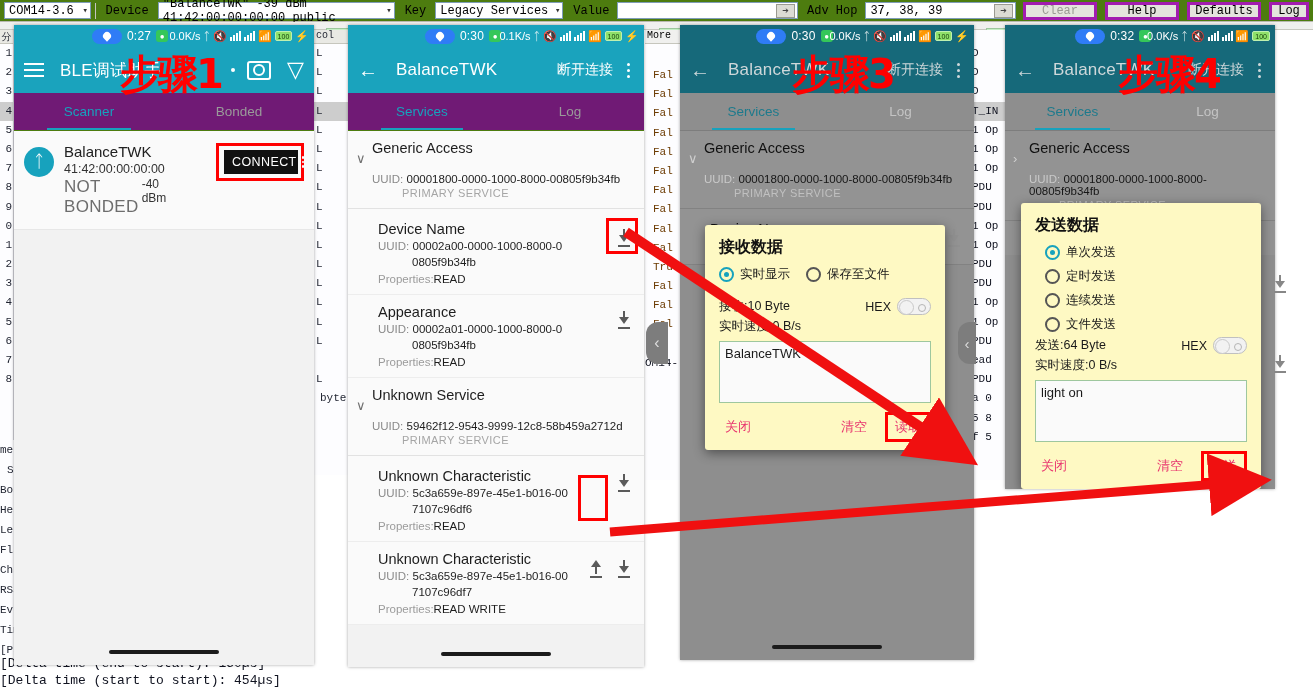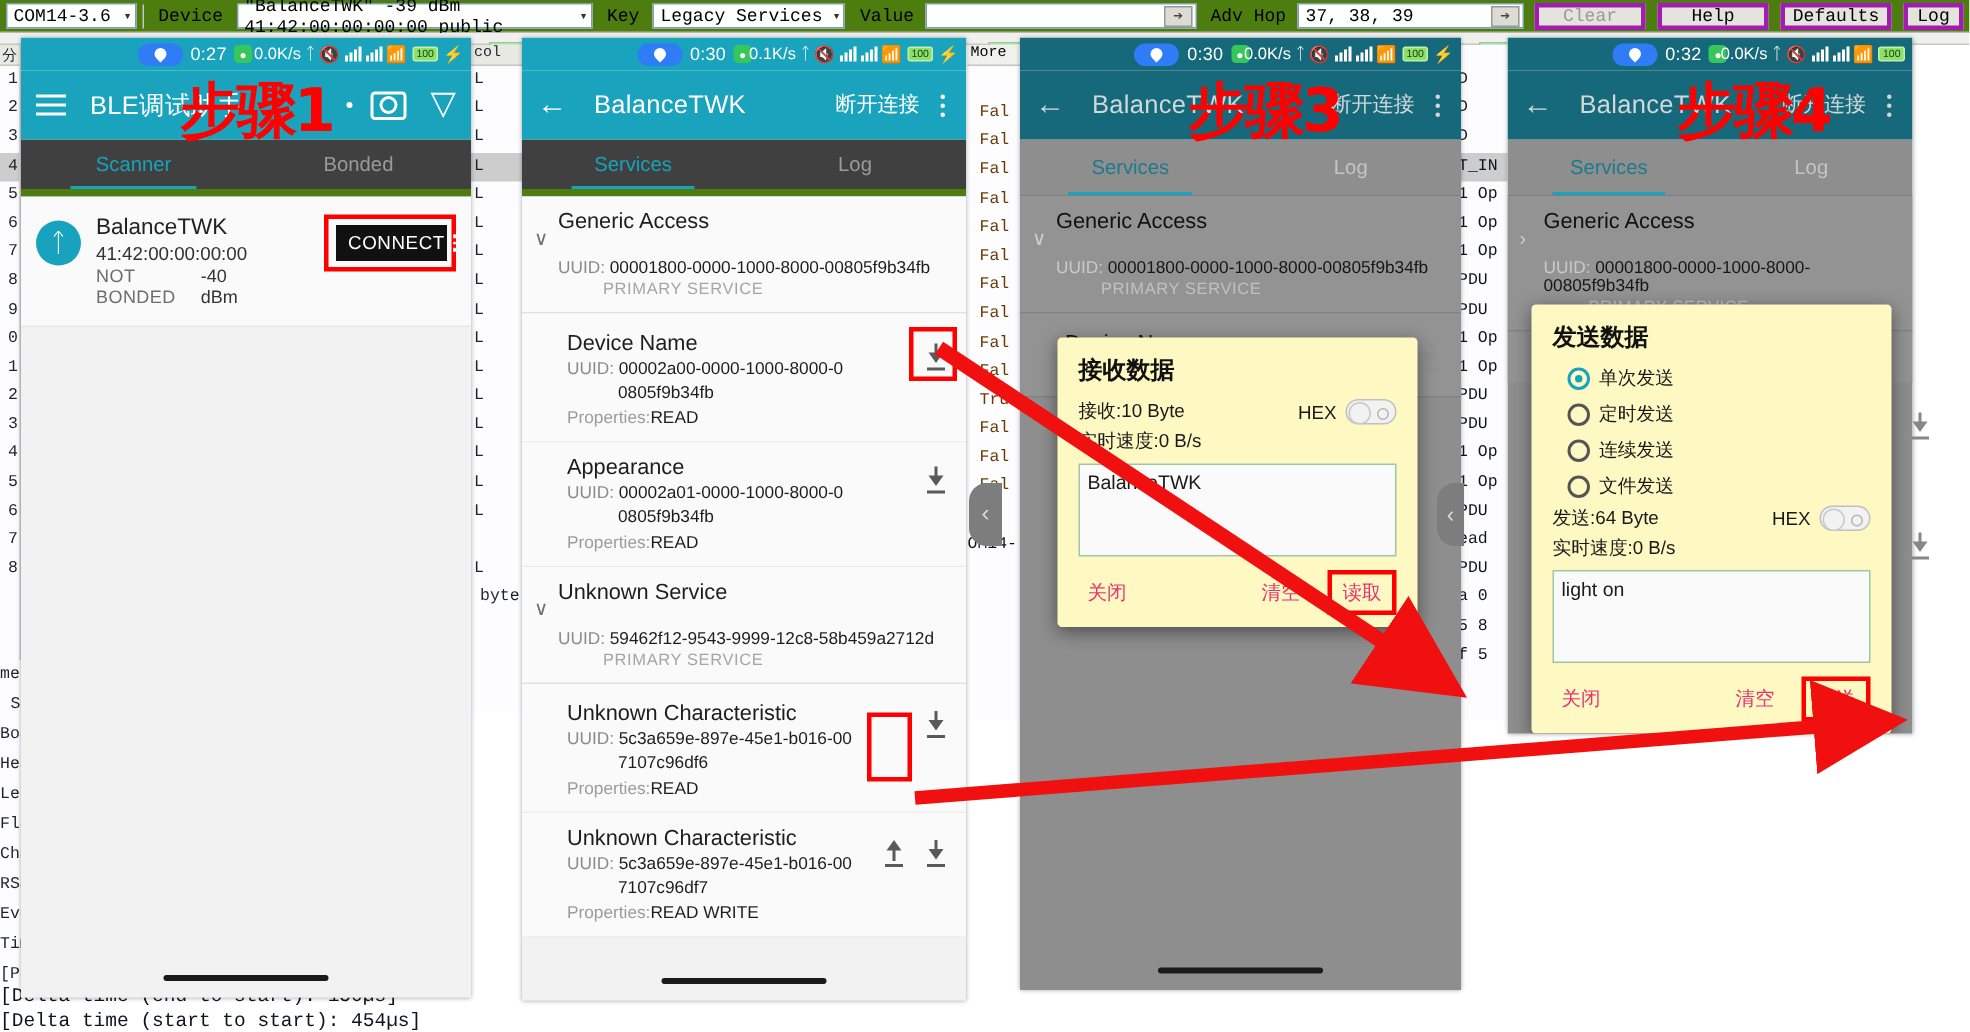--- a/index.html
+++ b/index.html
@@ -110,37 +110,37 @@
   .abtxt { font-size:14px; margin-right:10px; }
   .kebab { display:flex; flex-direction:column; gap:3px; padding:3px 4px; }
   .kebab i { width:3px; height:3px; border-radius:50%; background:#fff; display:block; }
   .camicon { width:24px; height:19px; border:2px solid #fff; border-radius:3px;
              position:relative; margin-right:16px; }
   .camicon::after { content:""; position:absolute; left:50%; top:50%;
                     transform:translate(-50%,-50%); width:8px; height:8px;
                     border:2px solid #fff; border-radius:50%; }
   .dotbtn { width:4px; height:4px; background:#fff; border-radius:50%; margin-right:12px; }
 
-  .tabs { height:38px; background:#404040; display:flex; border-bottom:5px solid #4d7c0f; }
+  .tabs { height:38px; background:#701a75; display:flex; border-bottom:1px solid #4d7c0f; }
   .tab { flex:1; display:flex; align-items:center; justify-content:center;
          font-size:13.5px; color:#9a9a9a; position:relative; }
   .tab.active { color:#17a2bd; }
   .tab.active::after { content:""; position:absolute; bottom:0; left:22%; width:56%;
                        height:2.5px; background:#17a2bd; }
 
   .devrow { background:#fafafa; display:flex; align-items:flex-start; padding:12px 10px;
             gap:10px; border-bottom:1px solid #e7e7e7; }
   .bt-circle { width:30px; height:30px; border-radius:50%; background:#17a2bd;
                color:#fff; display:flex; align-items:center; justify-content:center;
                font-size:17px; flex:none; margin-top:4px; }
   .devinfo { flex:1; }
   .devname { font-size:15px; color:#212121; }
   .devmac { font-size:12.5px; color:#333; margin-top:2px; }
   .devrowb { display:flex; justify-content:space-between; margin-top:1px; }
-  .devbond { font-size:12px; color:#6d6d6d; letter-spacing:.3px; }
+  .devbond { font-size:17px; color:#6d6d6d; letter-spacing:.3px; }
   .devrssi { font-size:12px; color:#333; margin-right:34px; }
   .connect-wrap { position:relative; flex:none; width:88px; }
   .connect-box { border:3px solid #ff0000; padding:4px 3px 4px 5px; }
   .connect-btn { background:#111; color:#fff; font-size:12.5px; letter-spacing:.4px;
                  padding:5px 4px 5px 8px; display:flex; align-items:center;
                  justify-content:space-between; }
   .connect-btn .kb { display:flex; flex-direction:column; gap:2px; padding-left:5px; }
   .connect-btn .kb i { width:2.5px; height:2.5px; border-radius:50%; background:#fff; }
 
   
@@ -686,20 +686,30 @@
         <div class="dlicon" style="top:20px;filter:brightness(1.6)">
           <div class="arrow-dn">
               <span class="arrow-base"></span>
             </div>
         </div>
       </div>
     </div>
 
     <div class="dialog" style="left:25px;top:200px;width:240px">
       <div class="dlg-title">接收数据</div>
+      <div class="radio-inline">
+        <span class="radio-row">
+          <span class="radio on"></span>
+          <span class="radio-lbl">实时显示</span>
+        </span>
+        <span class="radio-row">
+          <span class="radio"></span>
+          <span class="radio-lbl">保存至文件</span>
+        </span>
+      </div>
       <div class="meta-row">
         <span class="meta-txt">接收:10 Byte</span>
         <span class="hexwrap">
           <span class="meta-txt">HEX</span>
           <span class="switch"></span>
         </span>
       </div>
       <div class="meta-txt">实时速度:0 B/s</div>
       <div class="dlg-field">
         <span>BalanceTWK</span>

